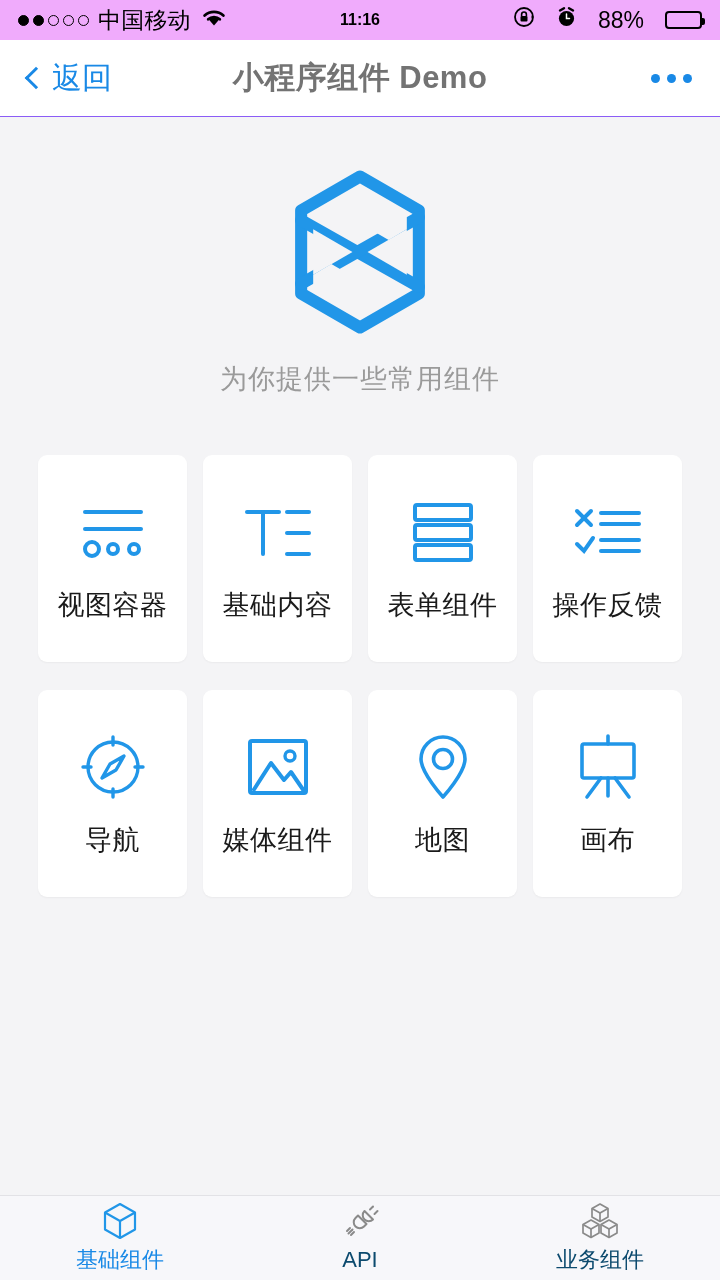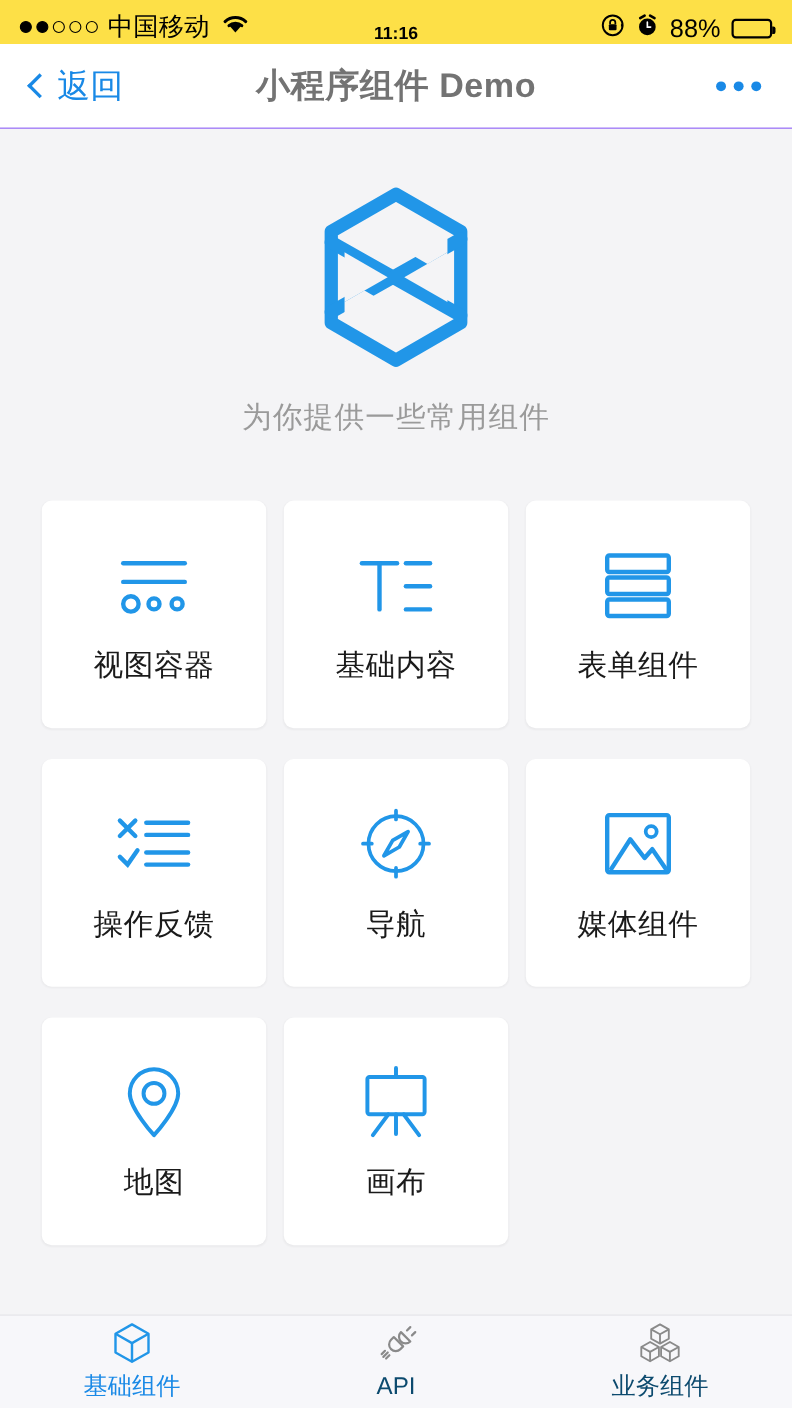--- a/index.html
+++ b/index.html
@@ -21,23 +21,23 @@
     width: 720px;
     height: 1280px;
     display: flex;
     flex-direction: column;
     background: #f4f4f6;
   }
 
   
   .status-bar {
     height: 40px;
-    background: #fde047;
-    display: flex;
-    align-items: flex-end;
+    background: #f0abfc;
+    display: flex;
+    align-items: center;
     padding: 0 18px;
     font-size: 23px;
     color: #000;
     flex: 0 0 40px;
   }
   .status-left {
     display: flex;
     align-items: center;
     gap: 9px;
     flex: 1 1 auto;
@@ -54,21 +54,21 @@
     position: absolute;
     left: 0; right: 0;
     text-align: center;
     font-size: 16px;
     font-weight: bold;
     pointer-events: none;
   }
   .status-right {
     display: flex;
     align-items: center;
-    gap: 10px;
+    gap: 21px;
     flex: 1 1 auto;
     justify-content: flex-end;
     position: relative;
     z-index: 2;
   }
   .battery-text { font-size: 23px; }
   .battery {
     width: 37px; height: 18px;
     border: 2px solid #000;
     border-radius: 4px;
@@ -157,21 +157,21 @@
     font-size: 27px;
     color: #9a9a9a;
     letter-spacing: 1px;
   }
 
   
   .grid {
     margin-top: 58px;
     padding: 0 38px;
     display: grid;
-    grid-template-columns: repeat(3, 1fr);
+    grid-template-columns: repeat(4, 1fr);
     gap: 28px 16px;
   }
   .card {
     background: #ffffff;
     border-radius: 9px;
     height: 207px;
     display: flex;
     flex-direction: column;
     align-items: center;
     justify-content: center;

